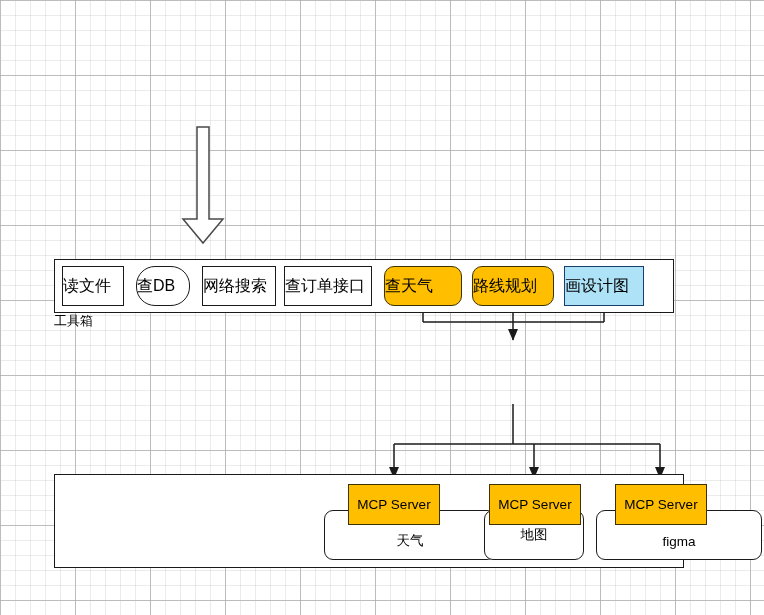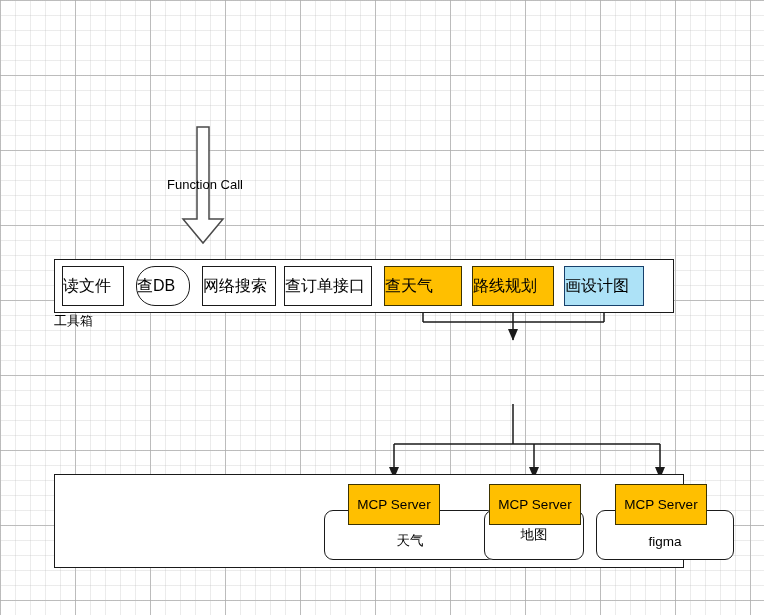--- a/index.html
+++ b/index.html
@@ -83,20 +83,21 @@
     background: #ffffff;
     display: flex;
     align-items: center;
     justify-content: flex-start;
     font-size: 16px;
     color: #000000;
   }
   .tool-box.orange {
     background: #ffbf00;
     border-color: #3d3300;
+    border-radius: 10px;
   }
   .tool-box.blue {
     background: #ade2f7;
     border-color: #17406b;
   }
 
   .toolbox-label {
     left: 54px;
     top: 312px;
     width: 90px;
@@ -186,23 +187,20 @@
     <g fill="none" stroke="#1a1a1a" stroke-width="1.5">
       <path d="M513,404 L513,444"></path>
       <path d="M394,444 L660,444"></path>
       <path d="M394,444 L394,478" marker-end="url(#arrowhead-grey)"></path>
       <path d="M534,444 L534,478" marker-end="url(#arrowhead-grey)"></path>
       <path d="M660,444 L660,478" marker-end="url(#arrowhead-grey)"></path>
     </g>
   </svg>
 
 
-  <div class="node fc-label">
-    <span>Function Call</span>
-  </div>
 
   <div class="node toolbox-container"></div>
 
   <div id="tools-host">
       <div class="tool-box" style="left: 62px; width: 62px;">
         <span>读文件</span>
       </div>
       <div class="tool-box" style="left: 136px; width: 54px; border-radius: 19px;">
         <span>查DB</span>
       </div>
@@ -236,21 +234,21 @@
       </div>
       <div class="server-box" style="left: 348px; width: 92px; top: 484px;">
         <span>MCP Server</span>
       </div>
       <div class="server-sub" style="left: 484px; width: 100px; top: 510px;">
         <span style="">地图</span>
       </div>
       <div class="server-box" style="left: 489px; width: 92px; top: 484px;">
         <span>MCP Server</span>
       </div>
-      <div class="server-sub" style="left: 596px; width: 138px; top: 510px;">
+      <div class="server-sub" style="left: 596px; width: 166px; top: 510px;">
         <span style="margin-top: 12px;">figma</span>
       </div>
       <div class="server-box" style="left: 615px; width: 92px; top: 484px;">
         <span>MCP Server</span>
       </div>
     </div>
 
 </div>
 
 </body></html>

